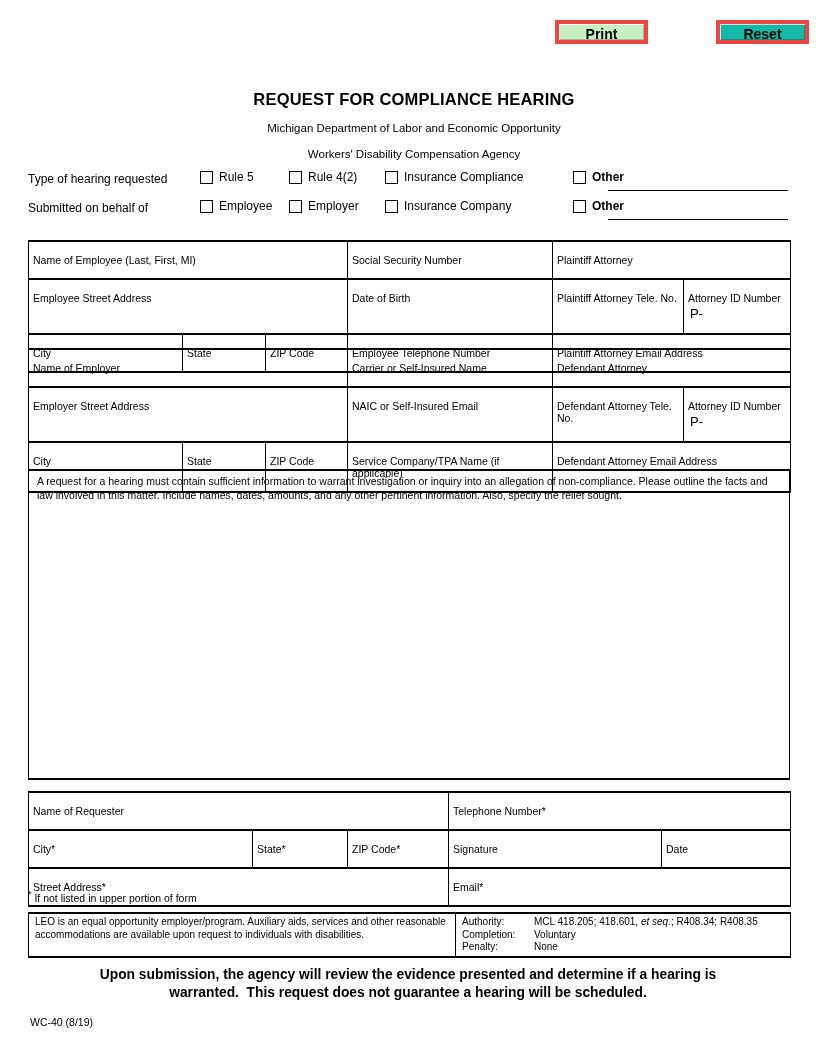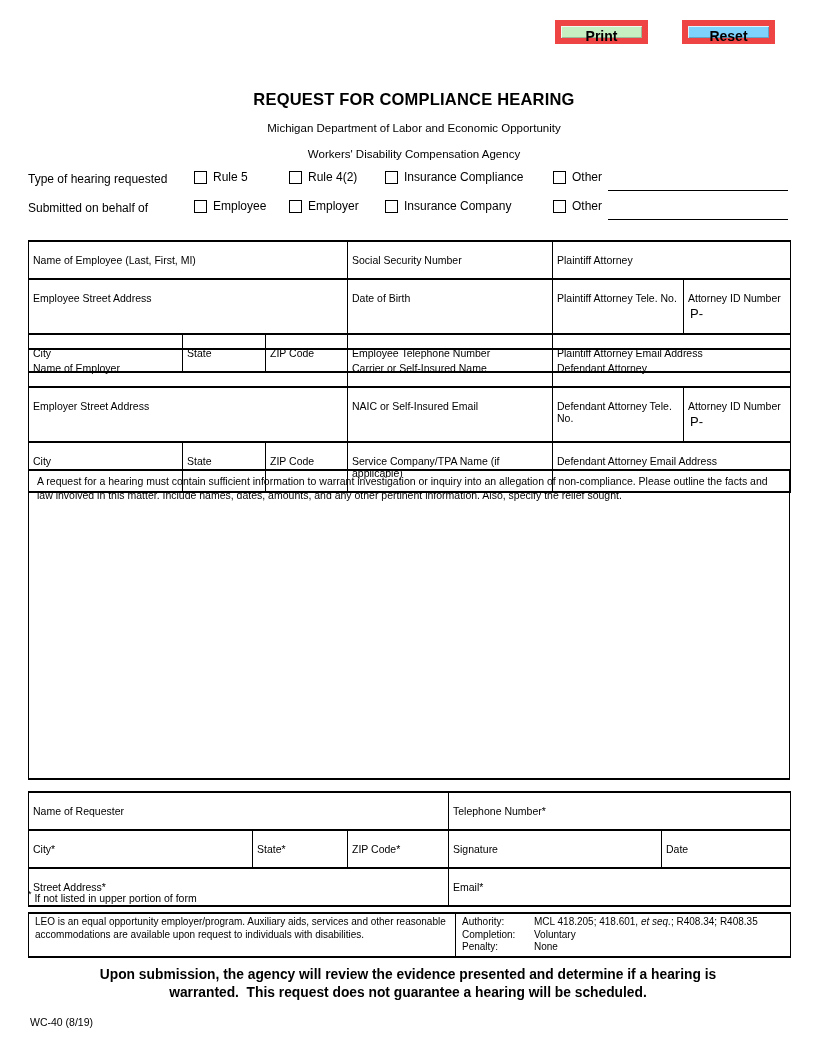--- a/index.html
+++ b/index.html
@@ -3,41 +3,41 @@
 <meta charset="utf-8">
 <style>
   * { margin: 0; padding: 0; box-sizing: border-box; }
   html, body { background: #ffffff; }
   body { font-family: "Liberation Sans", sans-serif; color: #000; }
   .page { position: relative; width: 816px; height: 1056px; background: #fff; overflow: hidden; }
 
   
   .btn { position: absolute; top: 20px; width: 93px; height: 24px;
          font-family: "Liberation Sans", sans-serif; font-weight: bold; font-size: 14px;
-         border: 6px solid #ef4444; color: #000; text-align: center; line-height: 21px;
+         border: 4px solid #ef4444; color: #000; text-align: center; line-height: 21px;
          box-shadow: inset 1px 1px 0 rgba(255,255,255,0.75), inset -1px -1px 0 rgba(0,0,0,0.22);
          cursor: pointer; }
   .btn-print { left: 555px; background: #c6f0c2; }
-  .btn-reset { left: 682px; background: #7dd3fc; }
+  .btn-reset { left: 716px; background: #14b8a6; }
 
   
   .header { position: absolute; top: 90px; left: 6px; width: 100%; text-align: center; }
   .header .title { font-size: 16.5px; font-weight: bold; letter-spacing: 0.2px; }
   .header .sub { font-size: 11.5px; line-height: 14px; margin-top: 12px; }
 
   
   .cbrow { position: absolute; left: 28px; width: 762px; height: 21px; }
   .cbrow-1 { top: 170px; }
   .cbrow-2 { top: 199px; }
   .cbrow .rowlabel { position: absolute; left: 0; top: 0; font-size: 12px; line-height: 18px; }
   .opt { position: absolute; top: 0; display: flex; align-items: center; }
   .opt .box { width: 13px; height: 13px; border: 1.5px solid #000; background: #fff;
               display: inline-block; flex: 0 0 auto; cursor: pointer; }
   .opt .optlabel { font-size: 12px; margin-left: 6px; white-space: nowrap; }
-  .o1 { left: 166px; } .o2 { left: 261px; } .o3 { left: 357px; } .o4 { left: 525px; }
+  .o1 { left: 172px; } .o2 { left: 261px; } .o3 { left: 357px; } .o4 { left: 545px; font-weight: bold; }
   .other-line { position: absolute; left: 580px; width: 180px; bottom: 0; height: 16px;
                 border-bottom: 1px solid #000; }
 
   
   table.formtbl { position: absolute; left: 28px; border-collapse: collapse; table-layout: fixed;
                   width: 762px; }
   table.formtbl td { border: 2px solid #000; border-left-width: 1px; border-right-width: 1px;
                      vertical-align: top; padding: 12px 4px; font-size: 10.5px; }
   .tbl-emp  { top: 240px; }
   .tbl-empr { top: 348px; }

